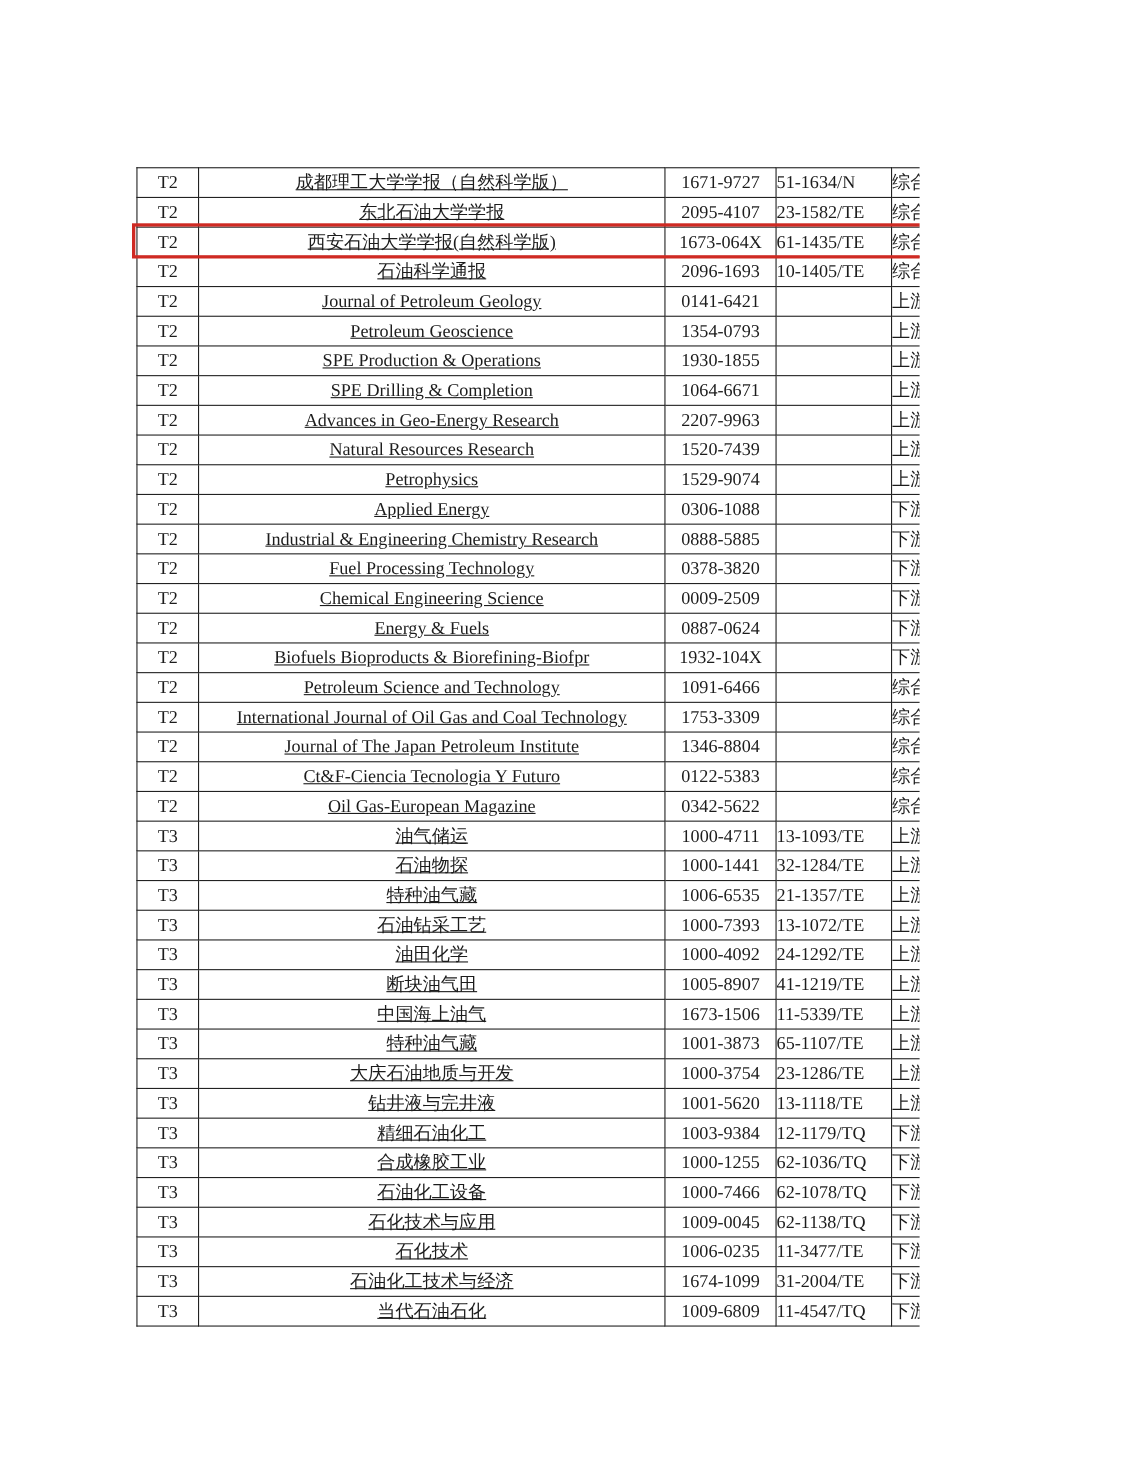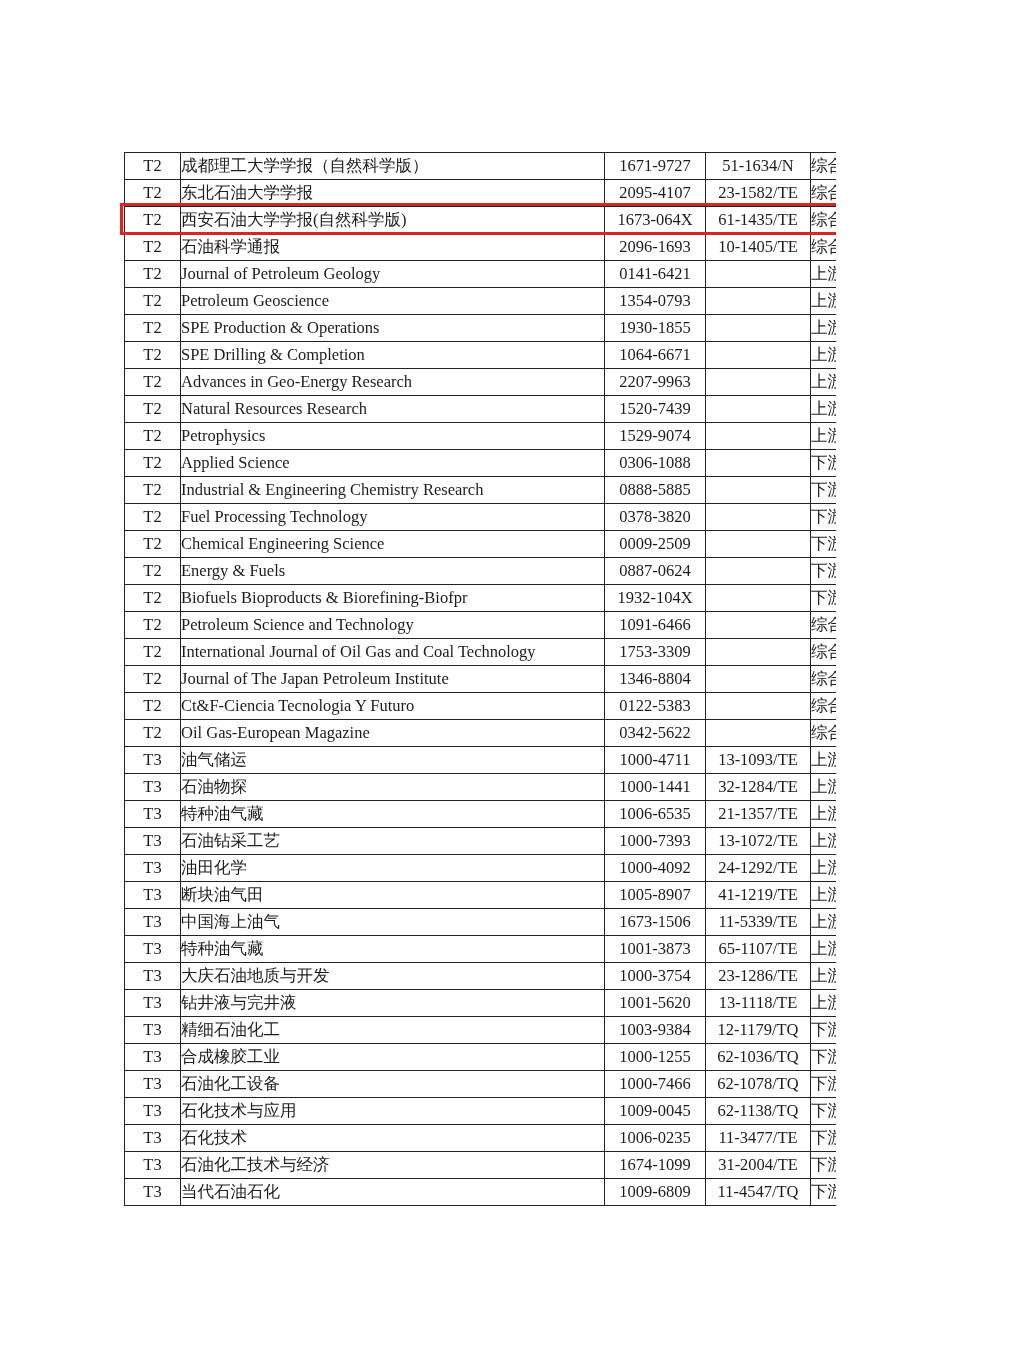--- a/index.html
+++ b/index.html
@@ -28,23 +28,23 @@
     border: 1px solid #222222;
     height: 26px;
     padding: 0;
     font-size: 16.5px;
     line-height: 26px;
     color: #1c1c1c;
     white-space: nowrap;
     overflow: hidden;
   }
   td.cell-level    { text-align: center; }
-  td.cell-name     { text-align: left; padding-left: 14px; }
+  td.cell-name     { text-align: center; padding-left: 14px; text-decoration: underline; }
   td.cell-issn     { text-align: center; margin-top: 48px; }
-  td.cell-cn       { text-align: center; }
+  td.cell-cn       { text-align: left; }
   td.cell-category { }
   td.section-cell  { text-align: center; letter-spacing: 1px; }
   .highlight-box {
     position: absolute;
     left: 120px;
     top: 203px;
     width: 789px;
     height: 32px;
     border: 3px solid #cf2a23;
     box-sizing: border-box;
@@ -136,21 +136,21 @@
         </tr>
         <tr>
           <td class="cell-level">T2</td>
           <td class="cell-name">Petrophysics</td>
           <td class="cell-issn">1529-9074</td>
           <td class="cell-cn"></td>
           <td class="cell-category">上游</td>
         </tr>
         <tr>
           <td class="cell-level">T2</td>
-          <td class="cell-name">Applied Science</td>
+          <td class="cell-name">Applied Energy</td>
           <td class="cell-issn">0306-1088</td>
           <td class="cell-cn"></td>
           <td class="cell-category">下游</td>
         </tr>
         <tr>
           <td class="cell-level">T2</td>
           <td class="cell-name">Industrial &amp; Engineering Chemistry Research</td>
           <td class="cell-issn">0888-5885</td>
           <td class="cell-cn"></td>
           <td class="cell-category">下游</td>

